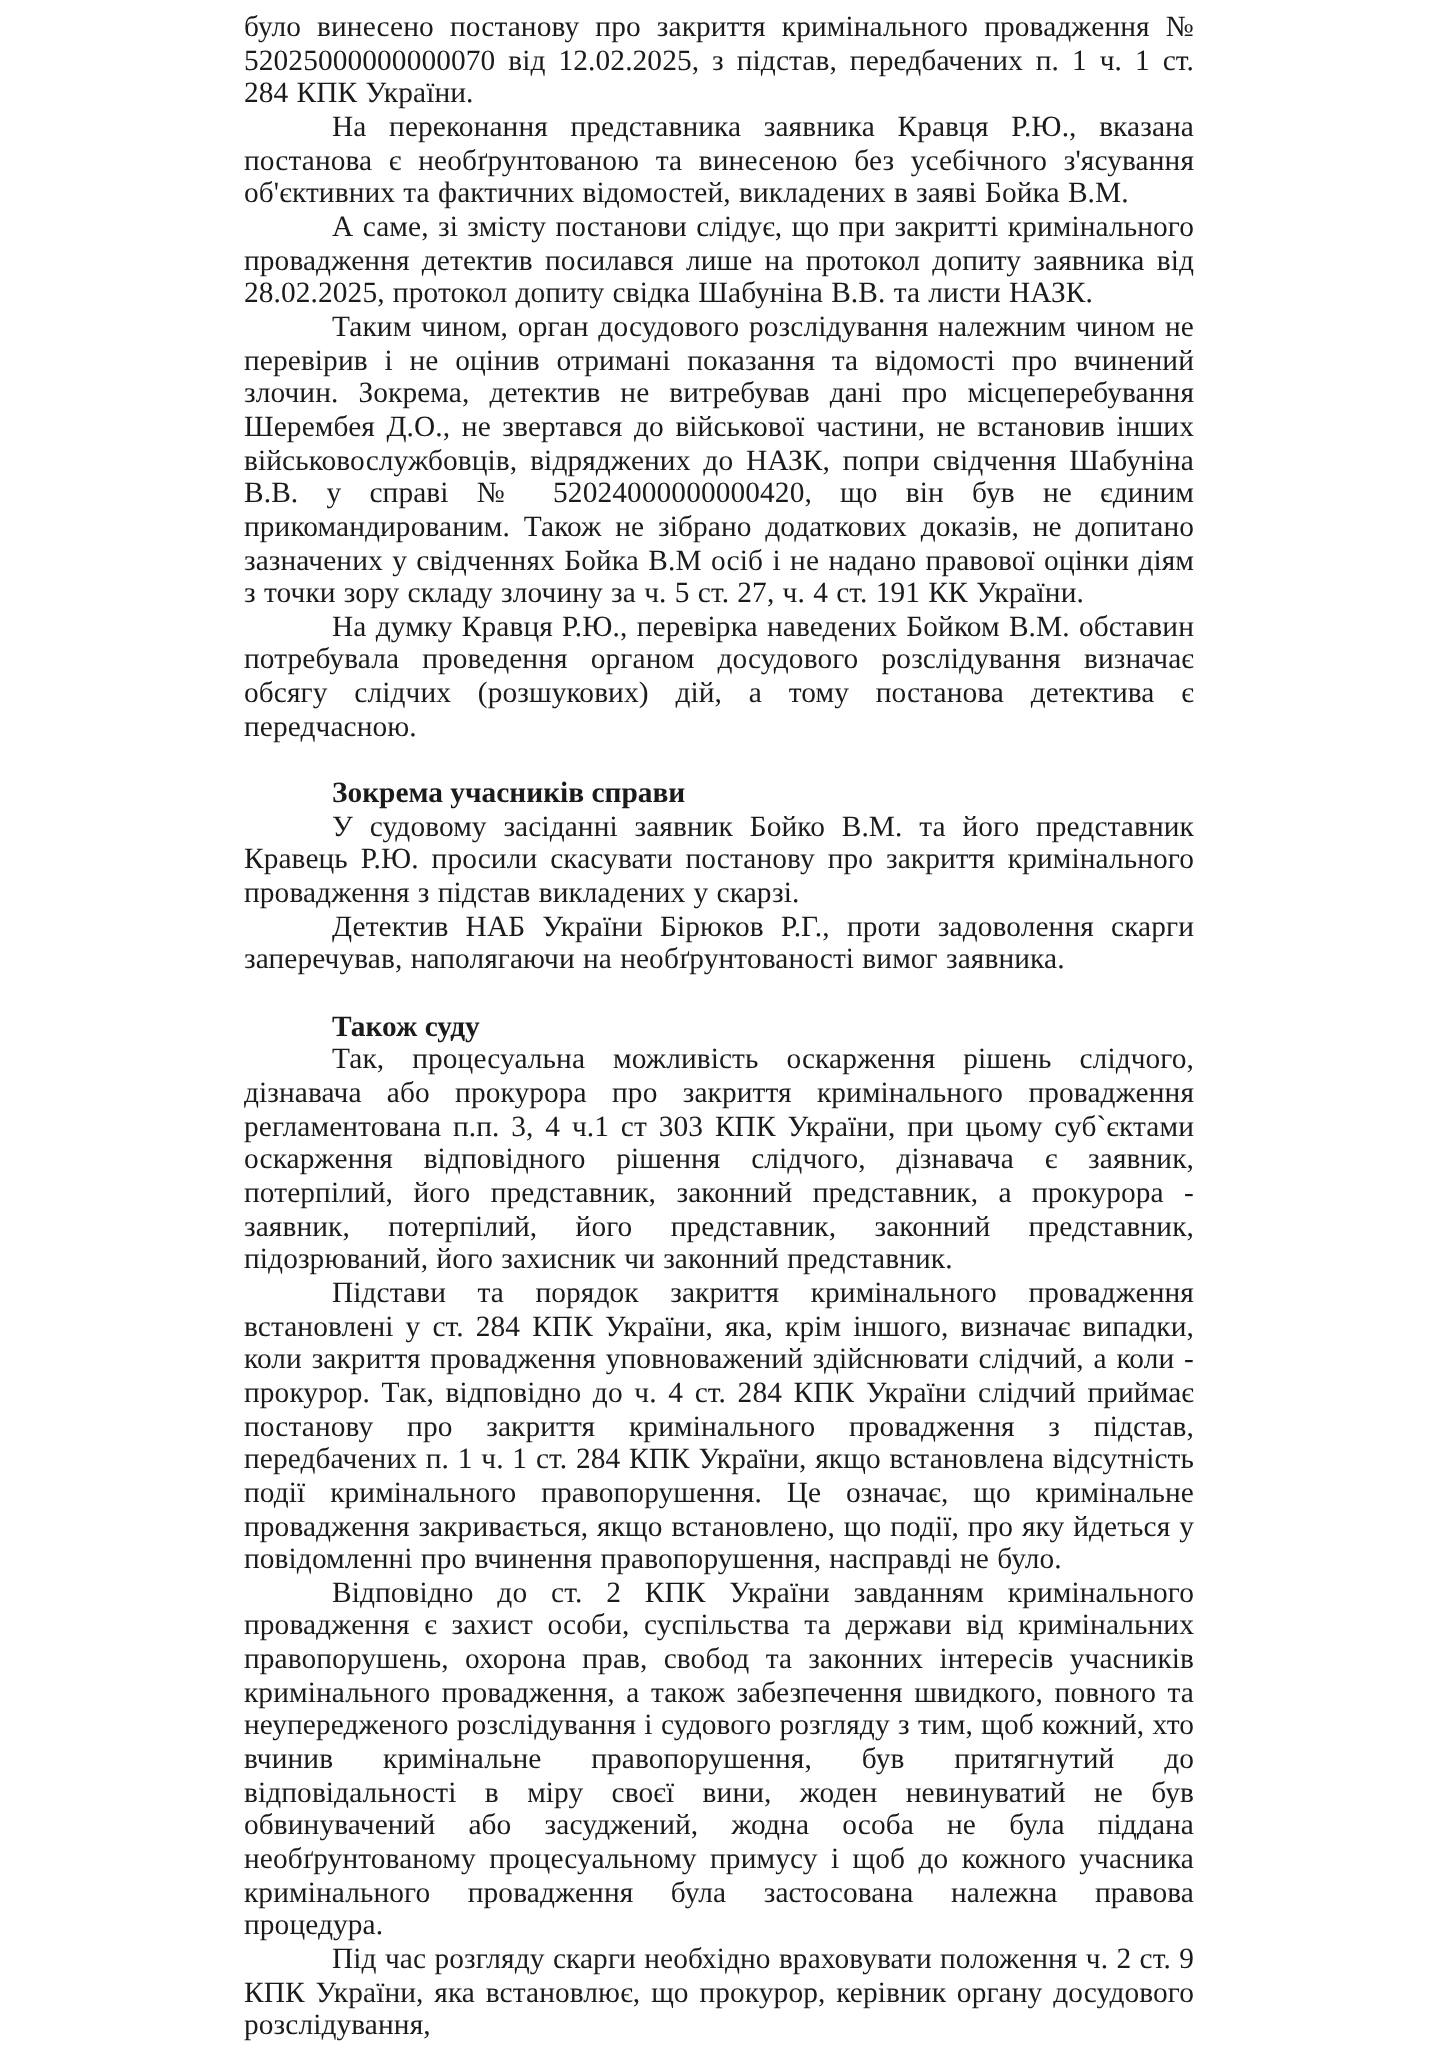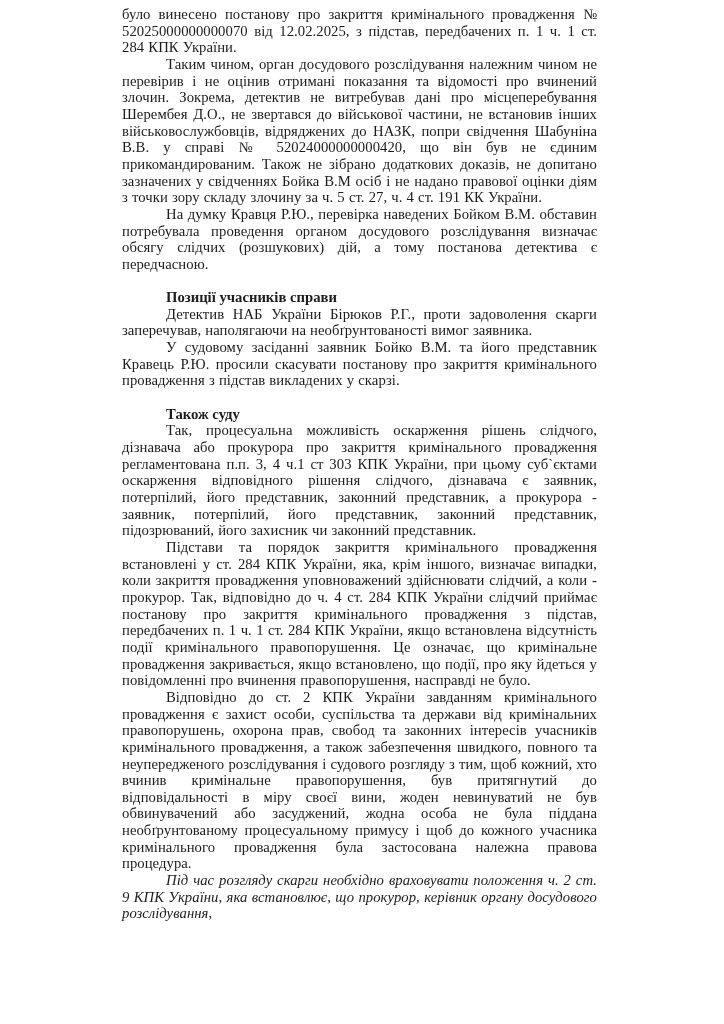--- a/index.html
+++ b/index.html
@@ -22,38 +22,40 @@
   }
   .doc-body { width: 100%; }
   .para {
     margin: 0;
     text-align: justify;
     text-indent: 44px;
     word-spacing: 0.4px;
     letter-spacing: 0.05px;
   }
   .para.no-indent { text-indent: 0; }
-  .para.runs-on { text-align-last: justify; font-style: italic; }
+  .para.runs-on { text-align-last: justify; }
   .heading {
     margin: 16.65px 0 0 0;
     text-indent: 44px;
     font-weight: bold;
     text-align: left;
   }
 </style>
 </head>
 <body>
 
 <div class="page">
   <div class="doc-body">
       <p class="para no-indent">було винесено постанову про закриття кримінального провадження № 52025000000000070 від 12.02.2025, з підстав, передбачених п. 1 ч. 1 ст. 284 КПК України.</p>
+      <p class="para">На переконання представника заявника Кравця Р.Ю., вказана постанова є необґрунтованою та винесеною без усебічного з'ясування об'єктивних та фактичних відомостей, викладених в заяві Бойка В.М.</p>
+      <p class="para">А саме, зі змісту постанови слідує, що при закритті кримінального провадження детектив посилався лише на протокол допиту заявника від 28.02.2025, протокол допиту свідка Шабуніна В.В. та листи НАЗК.</p>
       <p class="para">Таким чином, орган досудового розслідування належним чином не перевірив і не оцінив отримані показання та відомості про вчинений злочин. Зокрема, детектив не витребував дані про місцеперебування Шерембея Д.О., не звертався до військової частини, не встановив інших військовослужбовців, відряджених до НАЗК, попри свідчення Шабуніна В.В. у справі № 52024000000000420, що він був не єдиним прикомандированим. Також не зібрано додаткових доказів, не допитано зазначених у свідченнях Бойка В.М осіб і не надано правової оцінки діям з точки зору складу злочину за ч. 5 ст. 27, ч. 4 ст. 191 КК України.</p>
       <p class="para">На думку Кравця Р.Ю., перевірка наведених Бойком В.М. обставин потребувала проведення органом досудового розслідування визначає обсягу слідчих (розшукових) дій, а тому постанова детектива є передчасною.</p>
-      <p class="heading">Позиції учасників справи</p>
+      <p class="heading">Зокрема учасників справи</p>
+      <p class="para">У судовому засіданні заявник Бойко В.М. та його представник Кравець Р.Ю. просили скасувати постанову про закриття кримінального провадження з підстав викладених у скарзі.</p>
       <p class="para">Детектив НАБ України Бірюков Р.Г., проти задоволення скарги заперечував, наполягаючи на необґрунтованості вимог заявника.</p>
-      <p class="para">У судовому засіданні заявник Бойко В.М. та його представник Кравець Р.Ю. просили скасувати постанову про закриття кримінального провадження з підстав викладених у скарзі.</p>
       <p class="heading">Також суду</p>
       <p class="para">Так, процесуальна можливість оскарження рішень слідчого, дізнавача або прокурора про закриття кримінального провадження регламентована п.п. 3, 4 ч.1 ст 303 КПК України, при цьому суб`єктами оскарження відповідного рішення слідчого, дізнавача є заявник, потерпілий, його представник, законний представник, а прокурора - заявник, потерпілий, його представник, законний представник, підозрюваний, його захисник чи законний представник.</p>
       <p class="para">Підстави та порядок закриття кримінального провадження встановлені у ст. 284 КПК України, яка, крім іншого, визначає випадки, коли закриття провадження уповноважений здійснювати слідчий, а коли - прокурор. Так, відповідно до ч. 4 ст. 284 КПК України слідчий приймає постанову про закриття кримінального провадження з підстав, передбачених п. 1 ч. 1 ст. 284 КПК України, якщо встановлена відсутність події кримінального правопорушення. Це означає, що кримінальне провадження закривається, якщо встановлено, що події, про яку йдеться у повідомленні про вчинення правопорушення, насправді не було.</p>
       <p class="para">Відповідно до ст. 2 КПК України завданням кримінального провадження є захист особи, суспільства та держави від кримінальних правопорушень, охорона прав, свобод та законних інтересів учасників кримінального провадження, а також забезпечення швидкого, повного та неупередженого розслідування і судового розгляду з тим, щоб кожний, хто вчинив кримінальне правопорушення, був притягнутий до відповідальності в міру своєї вини, жоден невинуватий не був обвинувачений або засуджений, жодна особа не була піддана необґрунтованому процесуальному примусу і щоб до кожного учасника кримінального провадження була застосована належна правова процедура.</p>
       <p class="para runs-on">Під час розгляду скарги необхідно враховувати положення ч. 2 ст. 9 КПК України, яка встановлює, що прокурор, керівник органу досудового розслідування,</p>
     </div>
 </div>
 
 </body></html>

